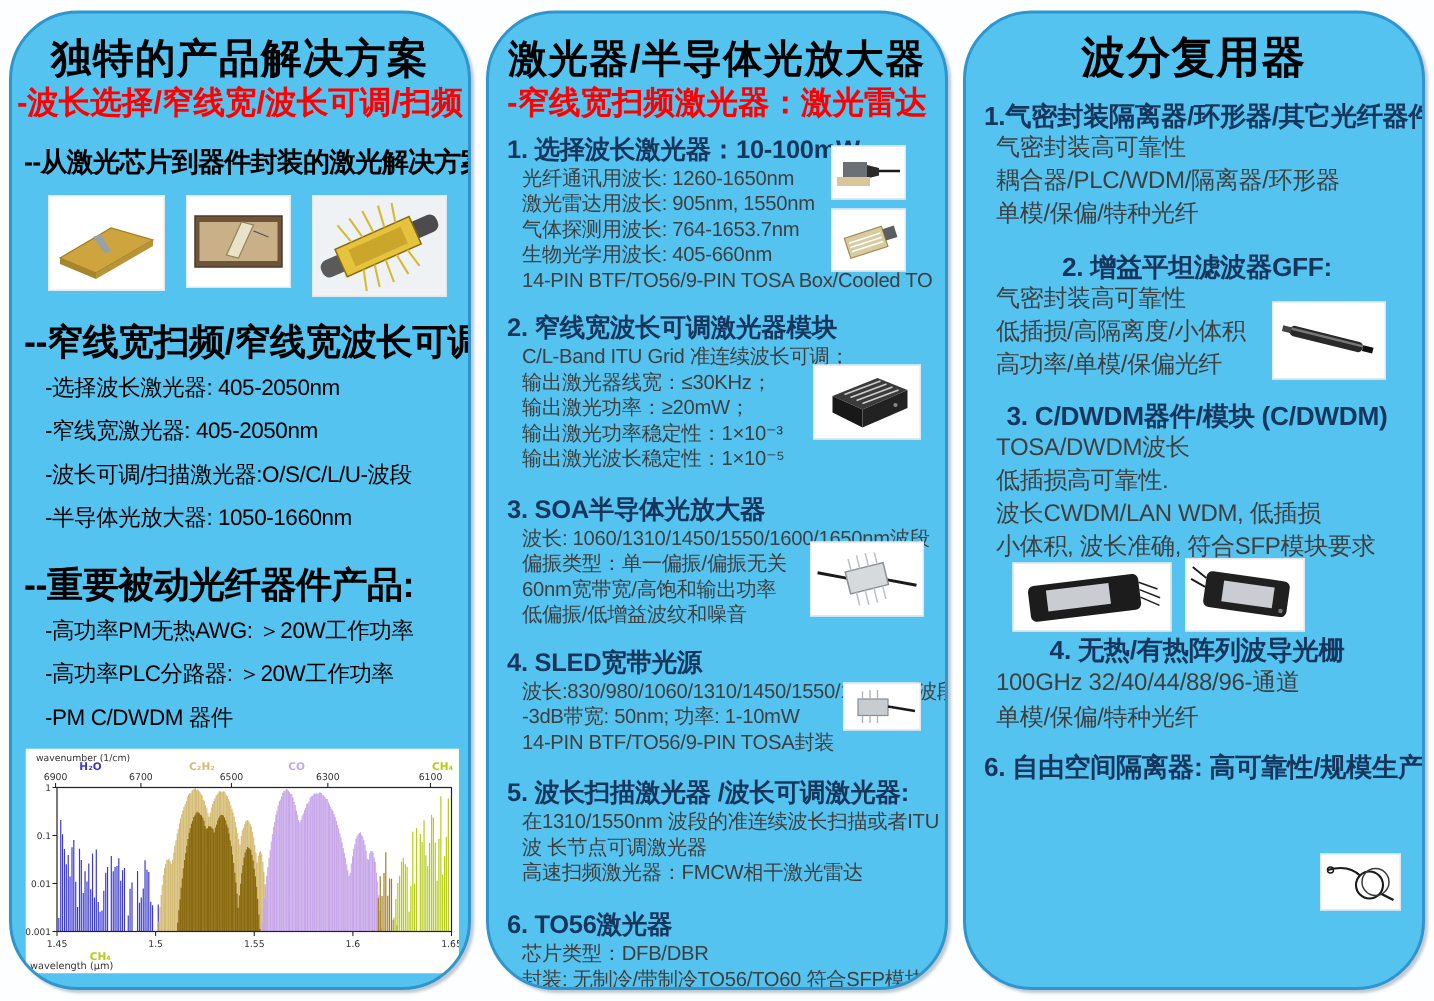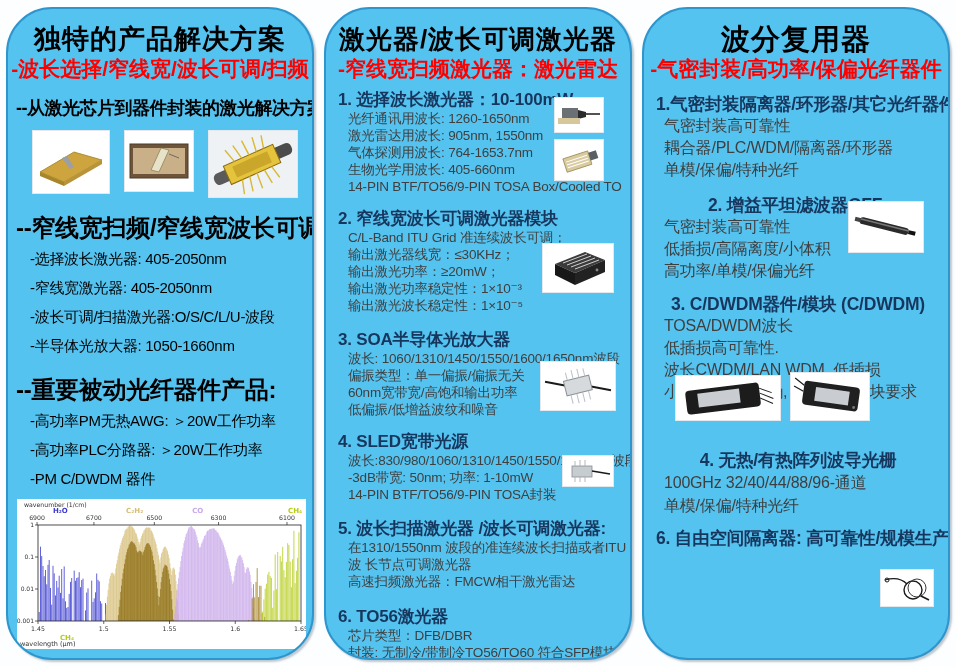--- a/index.html
+++ b/index.html
@@ -183,21 +183,21 @@
           <text x="218.25000000000023" y="132" fill="#333" font-size="6.2" text-anchor="middle" font-weight="normal" font-family="&quot;DejaVu Sans&quot;,sans-serif">1.6</text>
           <line x1="284" y1="122" x2="284" y2="125" stroke="#222" stroke-width="0.7"></line>
           <text x="284" y="132" fill="#333" font-size="6.2" text-anchor="middle" font-weight="normal" font-family="&quot;DejaVu Sans&quot;,sans-serif">1.65</text>
           <text x="49.930000000000035" y="141" fill="#b5cc18" font-size="7" text-anchor="middle" font-weight="bold" font-family="&quot;DejaVu Sans&quot;,sans-serif">CH₄</text>
           <text x="3" y="147" fill="#333" font-size="6.5" text-anchor="start" font-weight="normal" font-family="&quot;DejaVu Sans&quot;,sans-serif">wavelength (µm)</text>
         </svg>
     </div>
   </div>
 
   <div class="panel mp">
-    <div class="panel-title" style="font-size:26px;">激光器/波长可调激光器</div>
+    <div class="panel-title" style="font-size:26px;">激光器/半导体光放大器</div>
     <div class="panel-subtitle">-窄线宽扫频激光器：激光雷达</div>
 
     <div class="sec sec1">
       <div class="sec-heading">1. 选择波长激光器：10-100mW</div>
       <div>
           <div class="line">光纤通讯用波长: 1260-1650nm</div>
           <div class="line">激光雷达用波长: 905nm, 1550nm</div>
           <div class="line">气体探测用波长: 764-1653.7nm</div>
           <div class="line">生物光学用波长: 405-660nm</div>
           <div class="line">14-PIN BTF/TO56/9-PIN TOSA Box/Cooled TO</div>
@@ -309,21 +309,20 @@
           <line x1="16" y1="19" x2="16" y2="24"></line>
             <line x1="21" y1="19" x2="21" y2="24"></line>
         </g>
         <line x1="28" y1="13" x2="46" y2="16" stroke="#1a1a1a" stroke-width="1.6"></line>
       </svg>
     </div>
   </div>
 
   <div class="panel rp">
     <div class="panel-title" style="font-size:29px;">波分复用器</div>
-    <div class="panel-subtitle">-气密封装/高功率/保偏光纤器件</div>
 
     <div class="sec sec1">
       <div class="sec-heading">1.气密封装隔离器/环形器/其它光纤器件</div>
       <div>
           <div class="line">气密封装高可靠性</div>
           <div class="line">耦合器/PLC/WDM/隔离器/环形器</div>
           <div class="line">单模/保偏/特种光纤</div>
         </div>
     </div>
     <div class="sec sec2">

